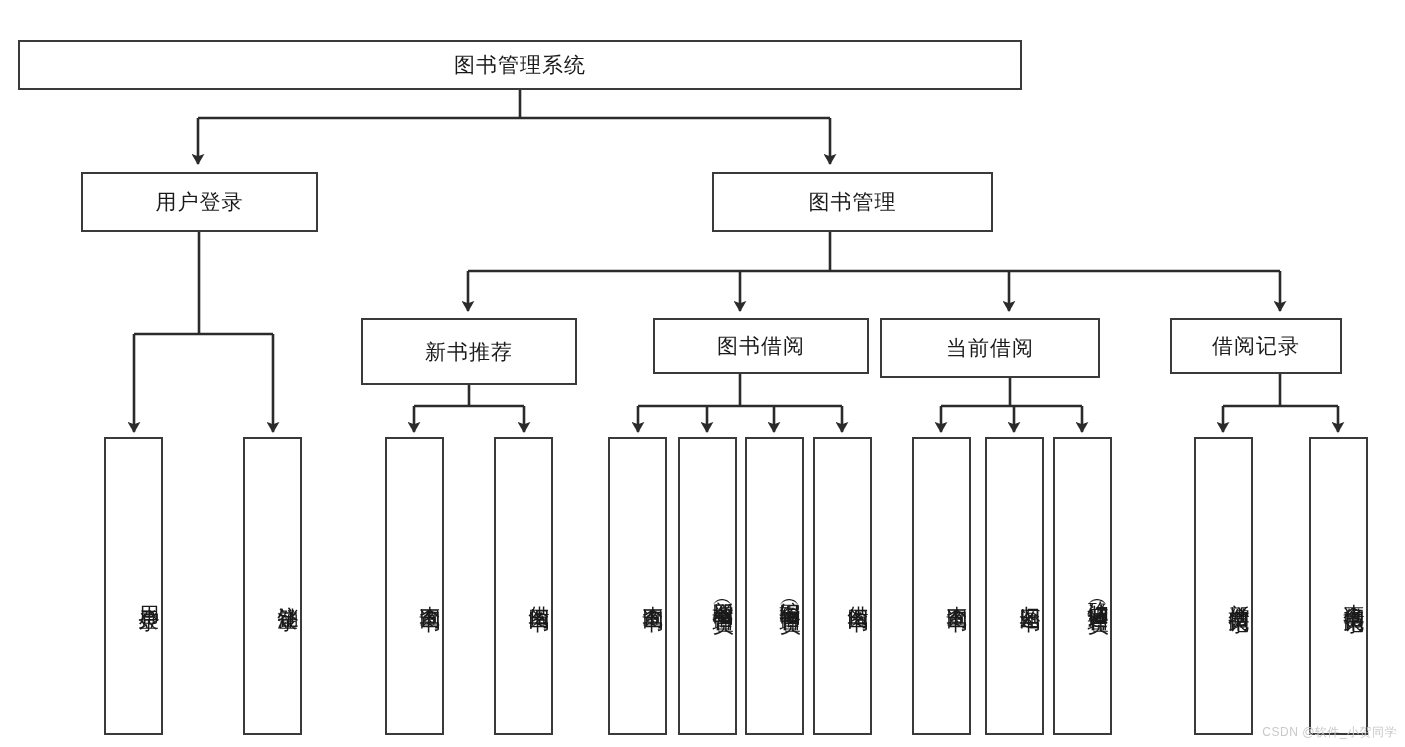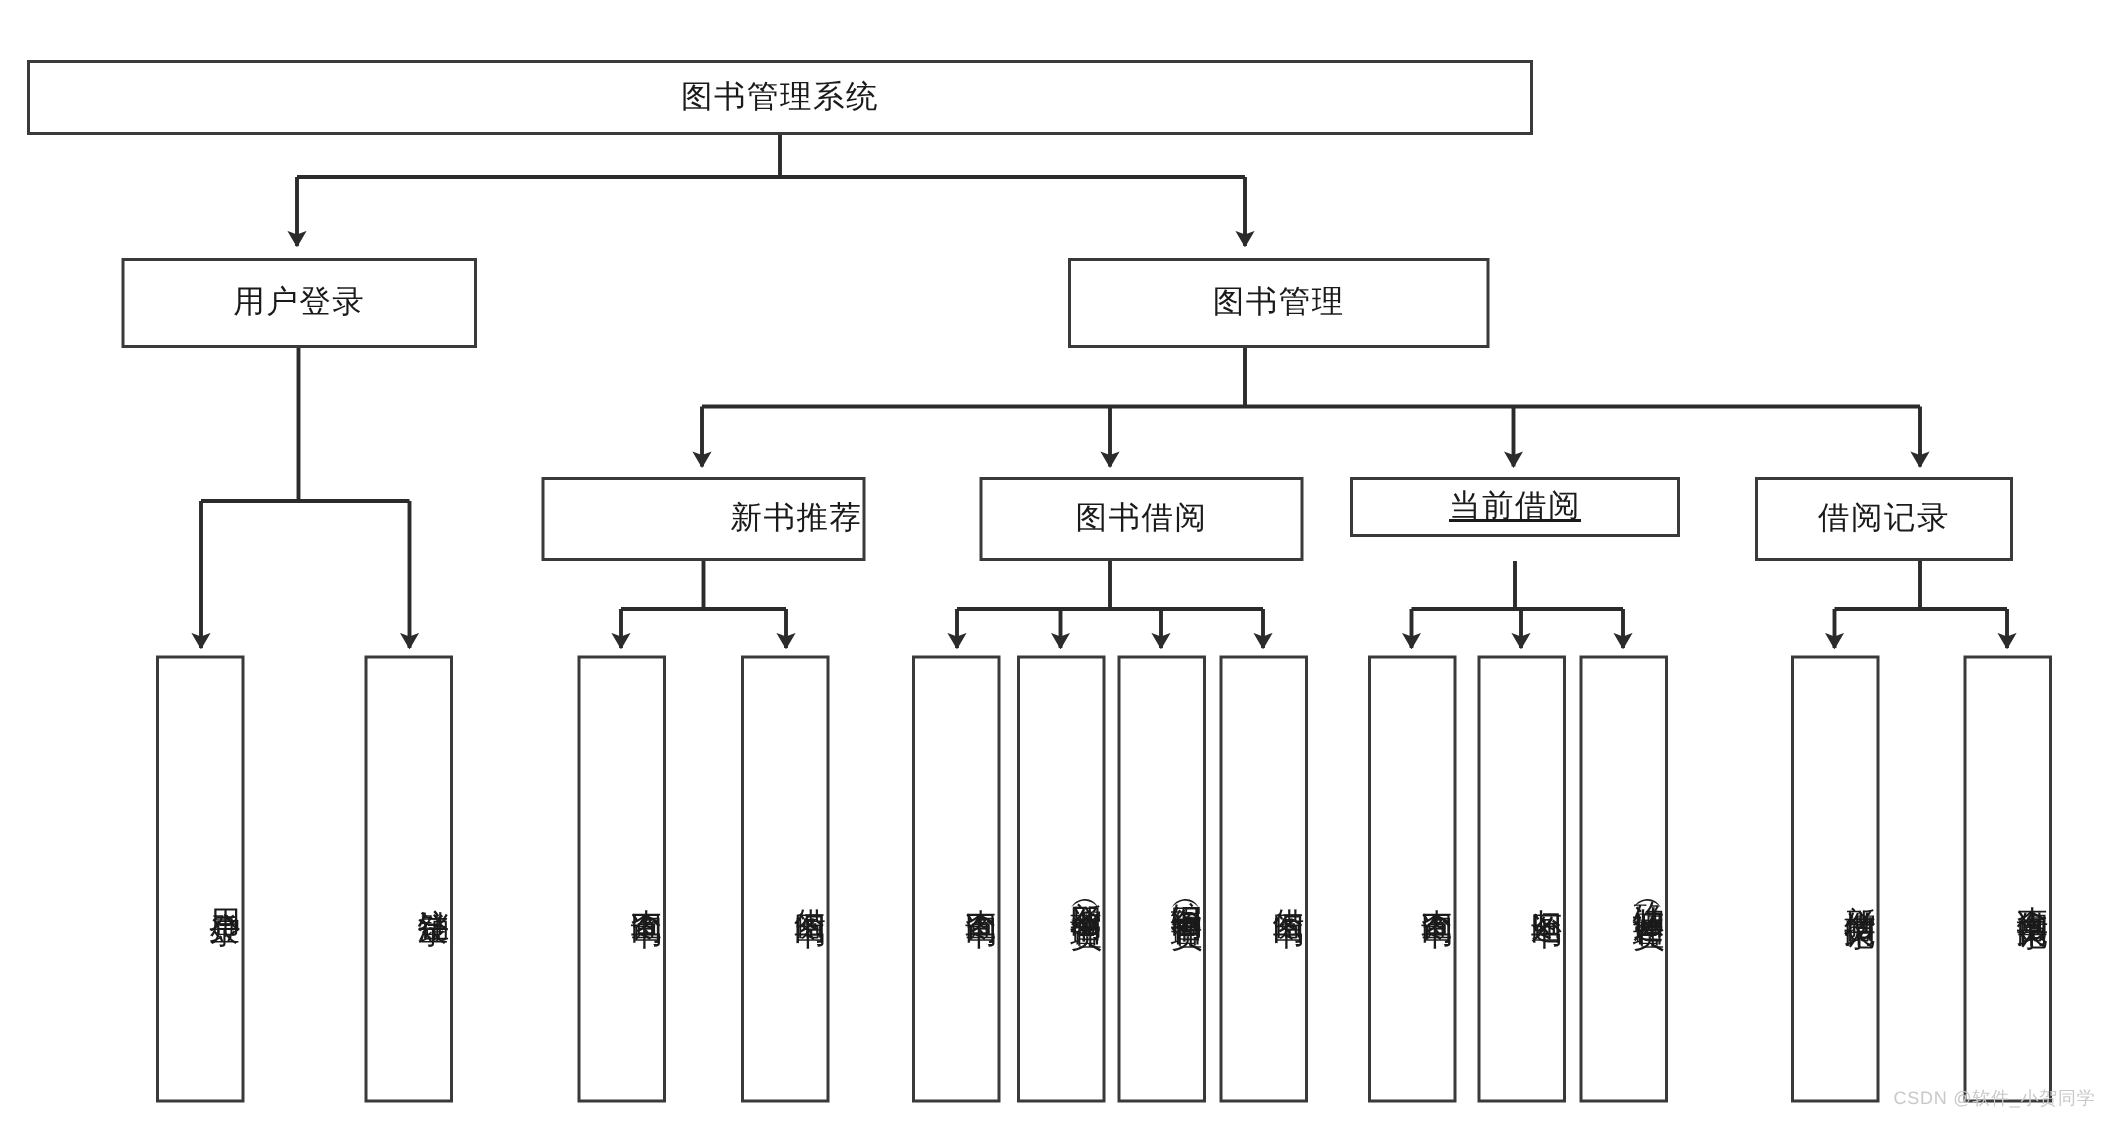--- a/index.html
+++ b/index.html
@@ -122,27 +122,27 @@
     <span class="label">图书管理系统</span>
   </div>
 
   <div class="node horiz" style="left:81px; top:172px; width:237px; height:60px;">
     <span class="label">用户登录</span>
   </div>
   <div class="node horiz" style="left:712px; top:172px; width:281px; height:60px;">
     <span class="label">图书管理</span>
   </div>
 
-  <div class="node horiz" style="left:361px; top:318px; width:216px; height:56px;justify-content:flex-end;">
+  <div class="node horiz" style="left:361px; top:318px; width:216px; height:67px;">
     <span class="label">新书推荐</span>
   </div>
   <div class="node horiz" style="left:632px; top:318px; width:216px; height:56px;margin-left:21px;">
     <span class="label">图书借阅</span>
   </div>
-  <div class="node horiz" style="left:900px; top:318px; width:220px; height:40px;text-decoration:underline;">
+  <div class="node horiz" style="left:880px; top:318px; width:220px; height:60px;">
     <span class="label">当前借阅</span>
   </div>
   <div class="node horiz" style="left:1170px; top:318px; width:172px; height:56px;">
     <span class="label">借阅记录</span>
   </div>
 
   <div class="node vert" style="left:104px; top:437px; width:59px; height:298px;">
     <span class="label">用户登录</span>
   </div>
   <div class="node vert" style="left:243px; top:437px; width:59px; height:298px;">

